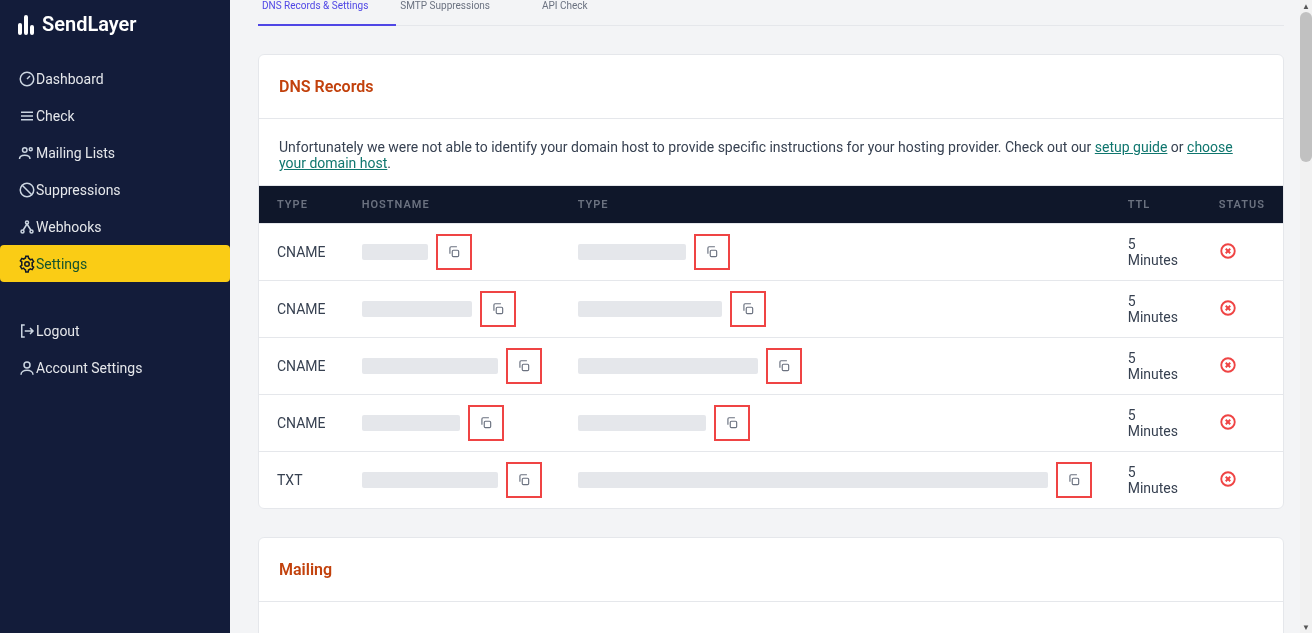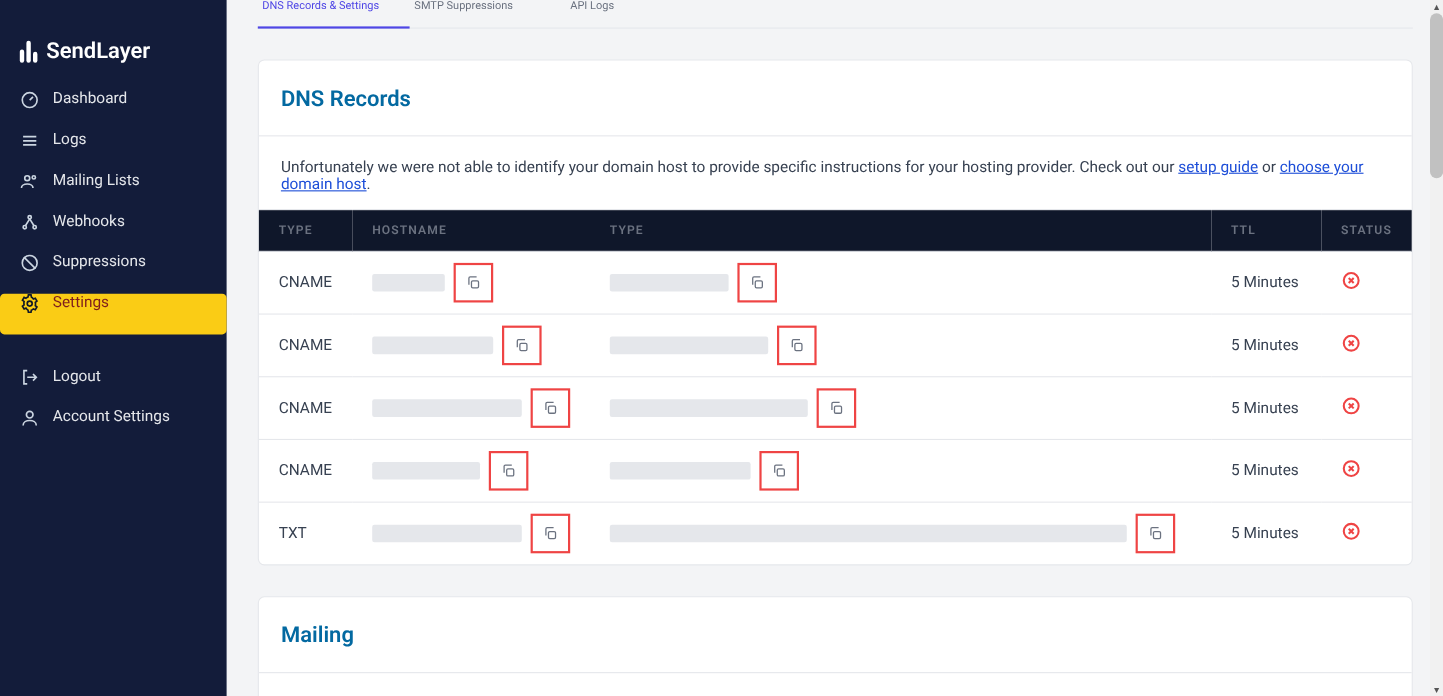--- a/index.html
+++ b/index.html
@@ -1,50 +1,50 @@
 <!DOCTYPE html>
 <html><head>
 <meta charset="utf-8">
 <style>
 *{box-sizing:border-box;margin:0;padding:0}
 body{font-family:-apple-system,BlinkMacSystemFont,"Segoe UI",Roboto,Helvetica,Arial,sans-serif;background:#f3f4f6;color:#1f2937;width:1312px;height:633px;overflow:hidden;position:relative}
 
 .layout{display:flex;height:100%}
-.sidebar{width:206px;background:#131c3a;color:#fff;flex-shrink:0;display:flex;flex-direction:column;padding-top:34px}
+.sidebar{width:230px;background:#131c3a;color:#fff;flex-shrink:0;display:flex;flex-direction:column;padding-top:12px}
 .logo{display:flex;align-items:center;gap:8px;padding:0 18px 18px 18px;font-size:20px;font-weight:600}
 .logo-bars{display:flex;align-items:flex-end;gap:2px;height:22px}
 .logo-bars span{width:4px;background:#fff;border-radius:2px}
 .logo-bars span:nth-child(1){height:12px}
 .logo-bars span:nth-child(2){height:20px}
 .logo-bars span:nth-child(3){height:10px}
 
 .domain-select{margin:6px 10px 12px 10px;border:1px solid #2c3556;border-radius:6px;padding:8px 12px;display:flex;flex-direction:column;position:relative}
 .domain-label{font-size:10px;letter-spacing:0.5px;color:#8a93b3}
 .domain-value{font-size:13px;color:#cbd5e1;height:14px}
 .domain-chevron{position:absolute;right:10px;top:50%;transform:translateY(-50%);color:#8a93b3}
 
 .nav{display:flex;flex-direction:column;margin-top:6px}
-.nav-item{display:flex;align-items:flex-start;gap:12px;height:37px;padding:0 18px;color:#e5e7eb;font-size:14px;cursor:pointer}
+.nav-item{display:flex;align-items:center;height:37px;padding:0 18px;color:#e5e7eb;font-size:14px;cursor:pointer}
 .nav-item .ic{width:18px;height:18px;flex-shrink:0;display:inline-flex;color:#cbd5e1}
-.nav-item.active{background:#facc15;color:#7f1d1d;border-radius:4px;margin:0 0 0 0}
+.nav-item.active{background:#facc15;color:#14532d;border-radius:4px;margin:0 0 0 0}
 .nav-item.active .ic{color:#111827}
 .nav-sep{height:30px}
 
 .main{flex:1;overflow:auto;padding:0 28px 24px 28px}
 .tabs{display:flex;border-bottom:1px solid #e5e7eb;margin-bottom:28px}
 .tab{padding:0 20px 14px 4px;margin-right:28px;font-size:10px;color:#6b7280;cursor:pointer;position:relative}
 .tab.active{color:#4f46e5}
 .tab.active::after{content:"";position:absolute;left:0;right:28px;bottom:-1px;height:2px;background:#4f46e5}
 .tab.active{margin-right:0;padding-right:28px}
 .tab.active::after{right:0}
 
 .card{background:#fff;border:1px solid #e5e7eb;border-radius:6px;margin-bottom:28px}
-.card-header{padding:22px 20px;border-bottom:1px solid #e5e7eb;font-size:20px;font-weight:600;color:#0369a1}
+.card-header{padding:22px 20px;border-bottom:1px solid #e5e7eb;font-size:16px;font-weight:600;color:#c2410c}
 .intro{padding:20px 20px 14px 20px;font-size:14px;color:#374151}
-.intro a{color:#1d4ed8;text-decoration:underline}
+.intro a{color:#0f766e;text-decoration:underline}
 
 .tbl{width:100%;border-collapse:collapse}
 .tbl th{text-align:left;font-size:11px;letter-spacing:1px;font-weight:600;color:#6b7280;padding:12px 18px;background:#0f172a;border-top:1px solid #e5e7eb;border-bottom:1px solid #e5e7eb}
 .tbl td{padding:10px 18px;border-bottom:1px solid #e5e7eb;font-size:14px;color:#374151;vertical-align:middle}
 .tbl tr:last-child td{border-bottom:none}
 .blur-box{background:#e5e7eb;height:16px;display:inline-block;border-radius:2px}
 .cell-wrap{display:flex;align-items:center;gap:8px}
 .copy-btn{width:24px;height:24px;display:inline-flex;align-items:center;justify-content:center;color:#6b7280;cursor:pointer}
 .copy-hl{border:2px solid #ef4444;padding:4px;display:inline-flex;align-items:center;justify-content:center}
 .status-x{width:18px;height:18px;display:inline-block}
@@ -82,52 +82,52 @@
         <span>Dashboard</span>
       </div>
       <div class="nav-item">
         <span class="ic">
             <svg viewBox="0 0 24 24" width="18" height="18" fill="none" stroke="currentColor" stroke-width="2">
               <line x1="4" y1="7" x2="20" y2="7"></line>
               <line x1="4" y1="12" x2="20" y2="12"></line>
               <line x1="4" y1="17" x2="20" y2="17"></line>
             </svg>
           </span>
-        <span>Logs</span>
+        <span>Check</span>
       </div>
       <div class="nav-item">
         <span class="ic">
             <svg viewBox="0 0 24 24" width="18" height="18" fill="none" stroke="currentColor" stroke-width="2">
               <circle cx="9" cy="8" r="3"></circle>
               <path d="M2 20c0-3 3-5 7-5s7 2 7 5"></path>
               <circle cx="17" cy="7" r="2"></circle>
             </svg>
           </span>
         <span>Mailing Lists</span>
+      </div>
+      <div class="nav-item">
+        <span class="ic">
+            <svg viewBox="0 0 24 24" width="18" height="18" fill="none" stroke="currentColor" stroke-width="2">
+              <circle cx="12" cy="12" r="9"></circle>
+              <line x1="5" y1="5" x2="19" y2="19"></line>
+            </svg>
+          </span>
+        <span>Suppressions</span>
       </div>
       <div class="nav-item">
         <span class="ic">
             <svg viewBox="0 0 24 24" width="18" height="18" fill="none" stroke="currentColor" stroke-width="2">
               <circle cx="6" cy="18" r="2"></circle>
               <circle cx="18" cy="18" r="2"></circle>
               <circle cx="12" cy="6" r="2"></circle>
               <path d="M12 8l-5 8M12 8l5 8"></path>
             </svg>
           </span>
         <span>Webhooks</span>
       </div>
-      <div class="nav-item">
-        <span class="ic">
-            <svg viewBox="0 0 24 24" width="18" height="18" fill="none" stroke="currentColor" stroke-width="2">
-              <circle cx="12" cy="12" r="9"></circle>
-              <line x1="5" y1="5" x2="19" y2="19"></line>
-            </svg>
-          </span>
-        <span>Suppressions</span>
-      </div>
       <div class="nav-item active">
         <span class="ic">
             <svg viewBox="0 0 24 24" width="18" height="18" fill="none" stroke="currentColor" stroke-width="2">
               <circle cx="12" cy="12" r="3"></circle>
               <path d="M19 12a7 7 0 0 0-.2-1.6l2-1.5-2-3.4-2.3 1A7 7 0 0 0 14 4l-.4-2.5h-3.2L10 4a7 7 0 0 0-2.5 1.5l-2.3-1-2 3.4 2 1.5A7 7 0 0 0 5 12c0 .5.1 1.1.2 1.6l-2 1.5 2 3.4 2.3-1A7 7 0 0 0 10 20l.4 2.5h3.2L14 20a7 7 0 0 0 2.5-1.5l2.3 1 2-3.4-2-1.5c.1-.5.2-1.1.2-1.6z"></path>
             </svg>
           </span>
         <span>Settings</span>
       </div>
       <div class="nav-sep"></div>
@@ -148,21 +148,21 @@
           </span>
         <span>Account Settings</span>
       </div>
     </nav>
   </aside>
 
   <div class="main">
     <div class="tabs">
       <div class="tab active">DNS Records &amp; Settings</div>
       <div class="tab">SMTP Suppressions</div>
-      <div class="tab">API Logs</div>
+      <div class="tab">API Check</div>
     </div>
 
     <div class="card">
       <div class="card-header">DNS Records</div>
       <div class="intro">
         <span>Unfortunately we were not able to identify your domain host to provide specific instructions for your hosting provider. Check out our </span><a href="#">setup guide</a><span> or </span><a href="#">choose your domain host</a><span>.</span>
       </div>
       <table class="tbl">
         <thead>
           <tr>

